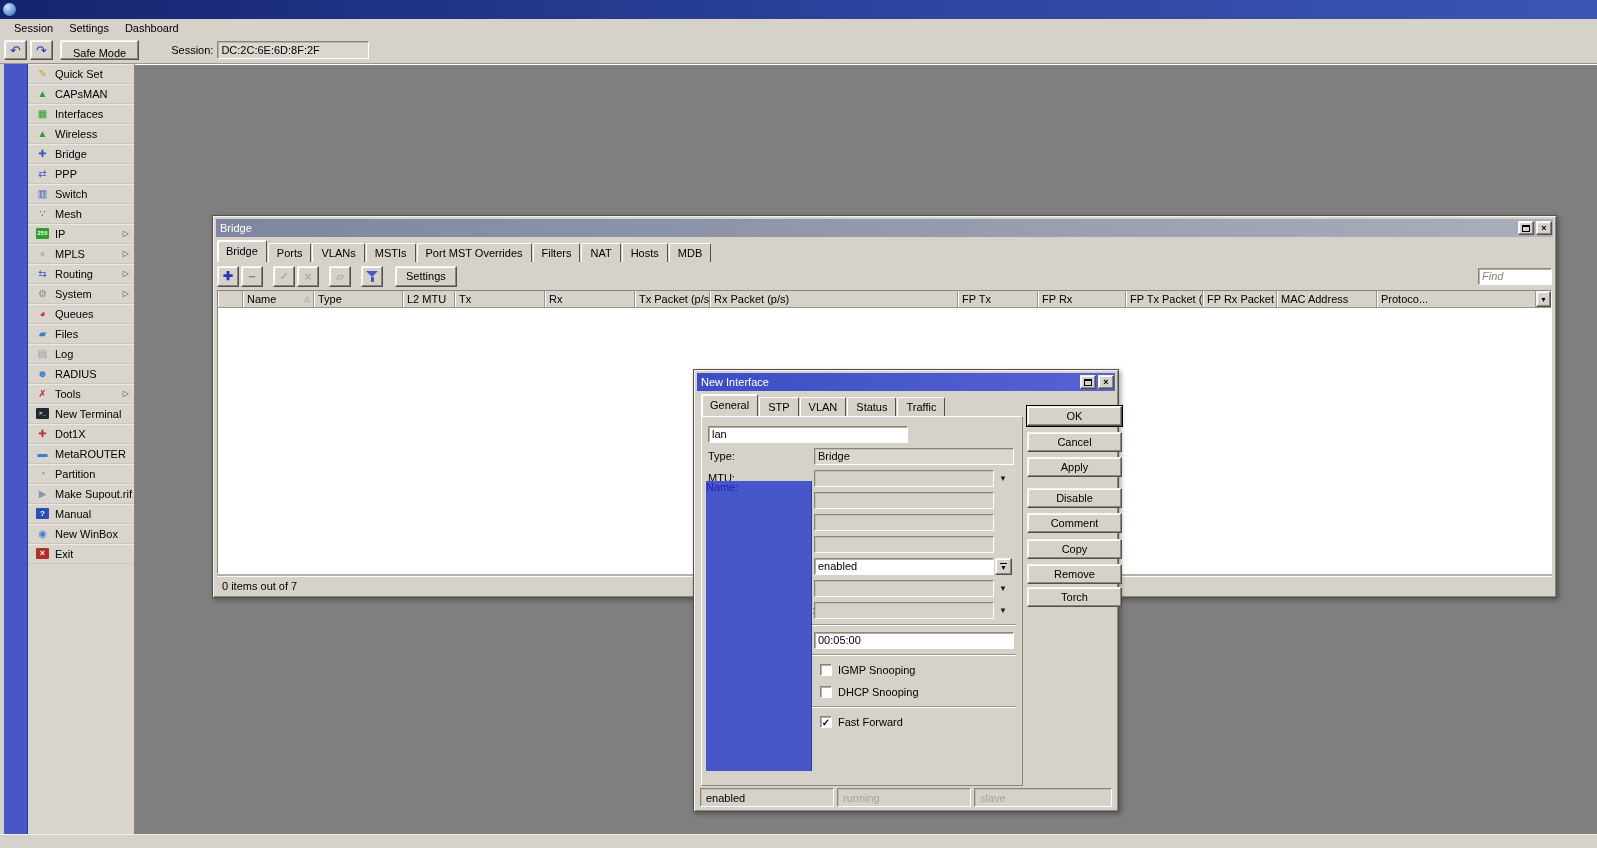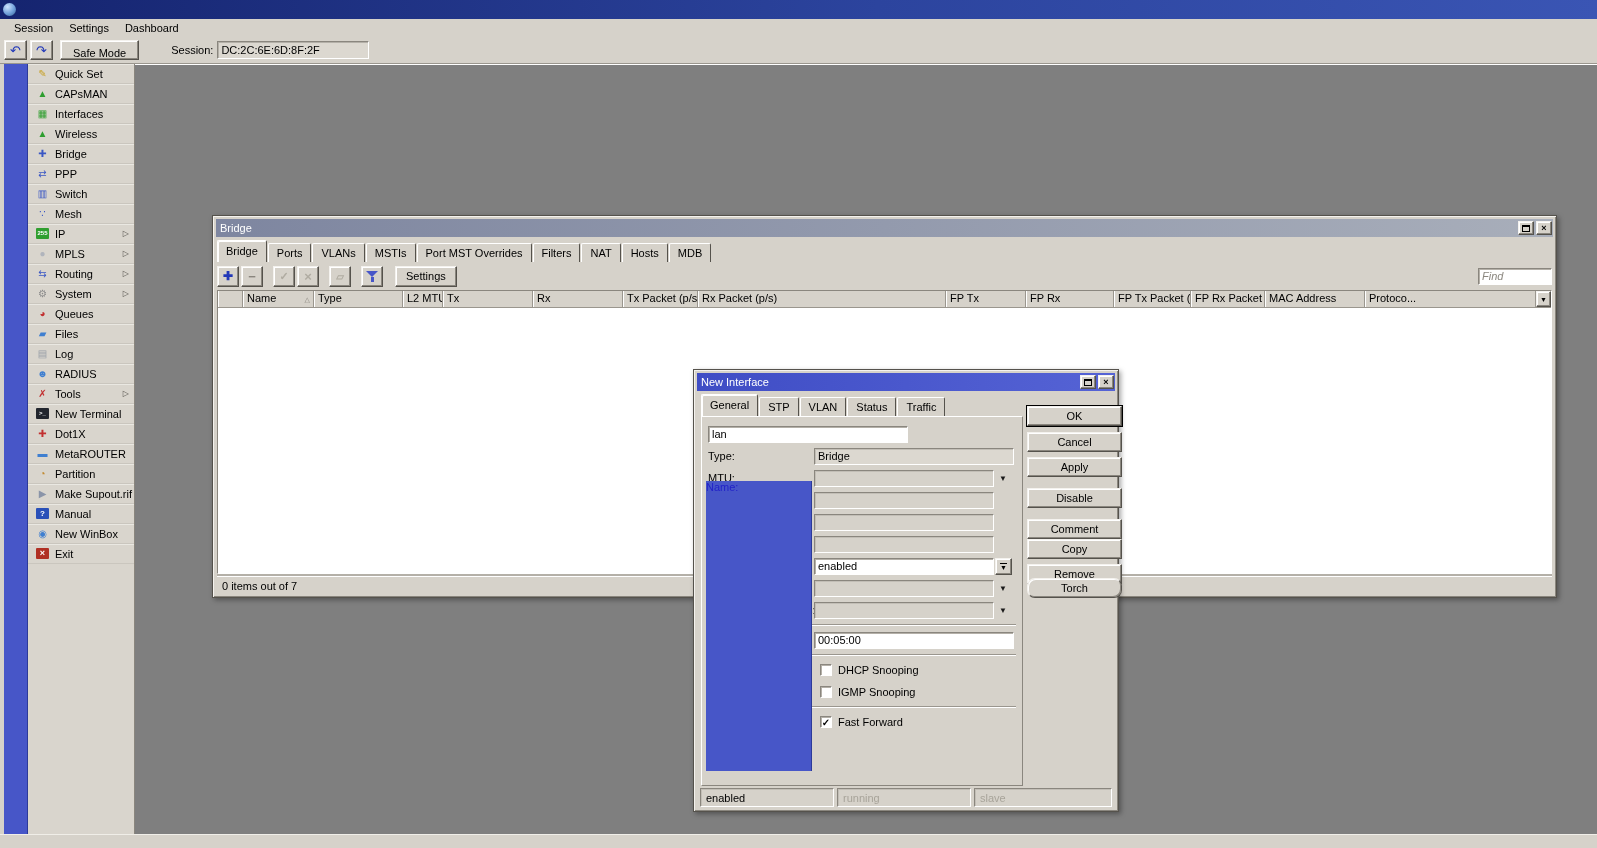--- a/index.html
+++ b/index.html
@@ -87,21 +87,21 @@
   .funnel{ width:13px; }
   .funnel .cone{ width:0; height:0; margin:0 auto; border-left:6px solid transparent;
                  border-right:6px solid transparent; border-top:6px solid #4756c8; }
   .funnel .stem{ width:3px; height:5px; background:#4756c8; margin:0 auto; }
 
   .tbl{ position:absolute; left:4px; right:4px; top:74px; bottom:23px; background:#fff;
         border:1px solid; border-color:#8a867e #fff #fff #8a867e; overflow:hidden; }
   .thead{ display:flex; height:17px; background:#d6d2ca; border-bottom:1px solid #9a968e;
           box-shadow:0 1px 0 #fff; }
   .th{ flex:none; padding:2px 0 3px 4px; border-right:1px solid #9a968e; box-shadow:inset 1px 0 0 #fff;
-       white-space:nowrap; overflow:hidden; display:flex; align-items:flex-end; }
+       white-space:nowrap; overflow:hidden; display:flex; align-items:center; }
   .th .sort{ margin-left:auto; margin-right:3px; font-size:7px; color:#8a867e; }
   .th-flex{ flex:1; }
   .th-drop{ flex:none; width:15px; height:16px; display:flex; align-items:center; justify-content:center;
             font-size:7px; }
   .win-status{ position:absolute; left:4px; right:4px; bottom:3px; height:18px; padding:3px 5px;
                border-top:1px solid #fff; box-shadow:0 -2px 0 #b4b0a8; }
 
   
   #dlg{ left:693px; top:369px; width:426px; height:443px; z-index:5; }
   #dlg-tabs{ left:7px; top:24px; right:100px; height:22px; }
@@ -328,21 +328,21 @@
         <div class="settings-btn raised">
           <span>Settings</span>
         </div>
         <input class="find-in sunken" placeholder="Find" style="">
       </div>
     <div class="tbl">
       <div class="thead" id="bridge-thead">
           <div class="th" style="width: 25px;"></div>
           <div class="th" style="width: 71px;">Name<span class="sort">△</span></div>
           <div class="th" style="width: 89px;">Type</div>
-          <div class="th" style="width: 40px;">L2 MTU</div>
+          <div class="th" style="width: 52px;">L2 MTU</div>
           <div class="th" style="width: 90px;">Tx</div>
           <div class="th" style="width: 90px;">Rx</div>
           <div class="th" style="width: 75px;">Tx Packet (p/s)</div>
           <div class="th" style="width: 248px;">Rx Packet (p/s)</div>
           <div class="th" style="width: 80px;">FP Tx</div>
           <div class="th" style="width: 88px;">FP Rx</div>
           <div class="th" style="width: 77px;">FP Tx Packet (p/s)</div>
           <div class="th" style="width: 74px;">FP Rx Packet (p/s)</div>
           <div class="th" style="width: 100px;">MAC Address</div>
           <div class="th th-flex">Protoco...</div>
@@ -417,41 +417,41 @@
           <span class="drop-out">▼</span>
         </div>
         <div class="groove"></div>
         <div class="row">
           <span class="lbl">Ageing Time:</span>
           <input class="fld w-full sunken" value="00:05:00" style="">
         </div>
         <div class="groove"></div>
         <div class="cbrow">
           <span class="cb"></span>
-          <span>DHCP Snooping</span>
+          <span>IGMP Snooping</span>
         </div>
         <div class="cbrow">
           <span class="cb"></span>
-          <span>IGMP Snooping</span>
+          <span>DHCP Snooping</span>
         </div>
         <div class="groove"></div>
         <div class="cbrow">
           <span class="cb">✓</span>
           <span>Fast Forward</span>
         </div>
       </div>
     <div id="dlg-buttons">
         <div class="dbtn raised default" style="top: 36px;">OK</div>
         <div class="dbtn raised" style="top: 62px;">Cancel</div>
         <div class="dbtn raised" style="top: 87px;">Apply</div>
         <div class="dbtn raised" style="top: 118px;">Disable</div>
-        <div class="dbtn raised" style="top: 149px;">Comment</div>
+        <div class="dbtn raised" style="top: 143px;">Comment</div>
         <div class="dbtn raised" style="top: 169px;">Copy</div>
         <div class="dbtn raised" style="top: 194px;">Remove</div>
-        <div class="dbtn raised" style="top: 208px; border-radius: 8px;">Torch</div>
+        <div class="dbtn raised" style="top: 217px;">Torch</div>
       </div>
     <div class="dstatus" id="dlg-status">
         <div class="dcell">enabled</div>
         <div class="dcell muted">running</div>
         <div class="dcell muted" style="width: 138px;">slave</div>
       </div>
   </div>
 
 </div>
 

